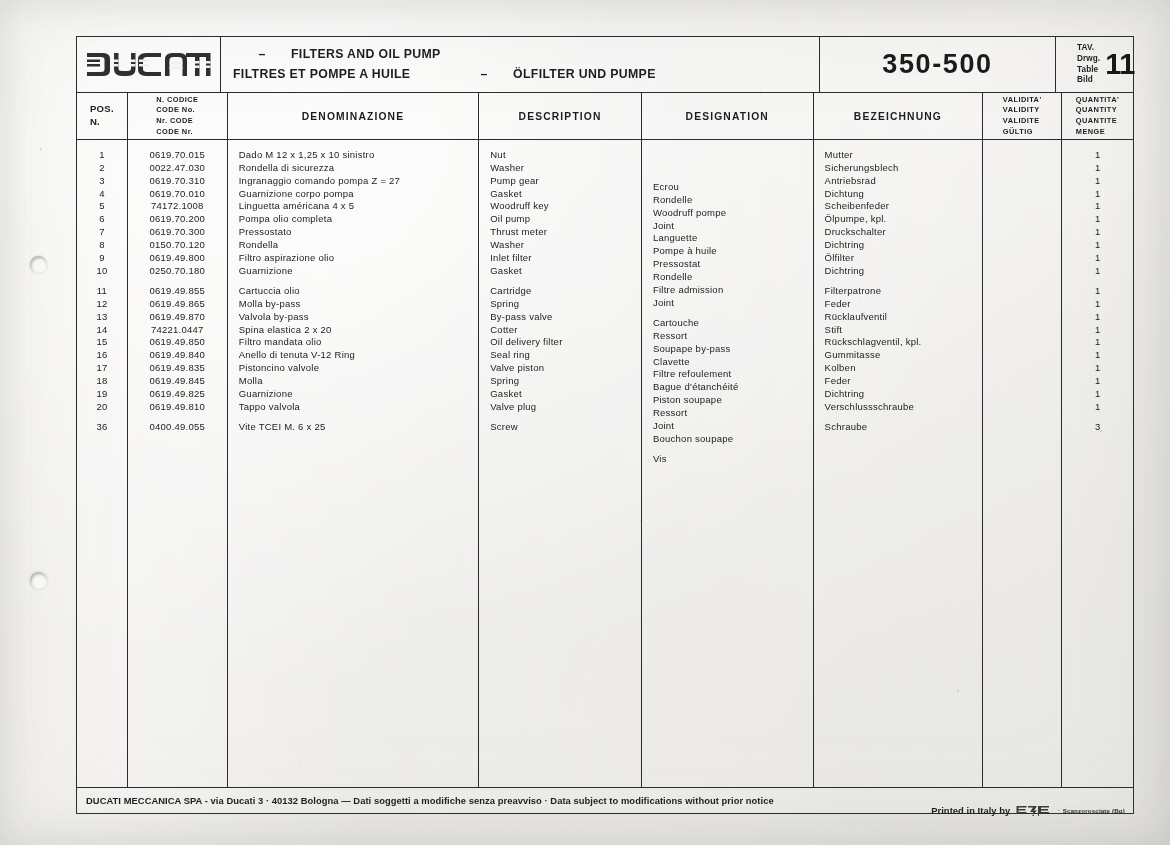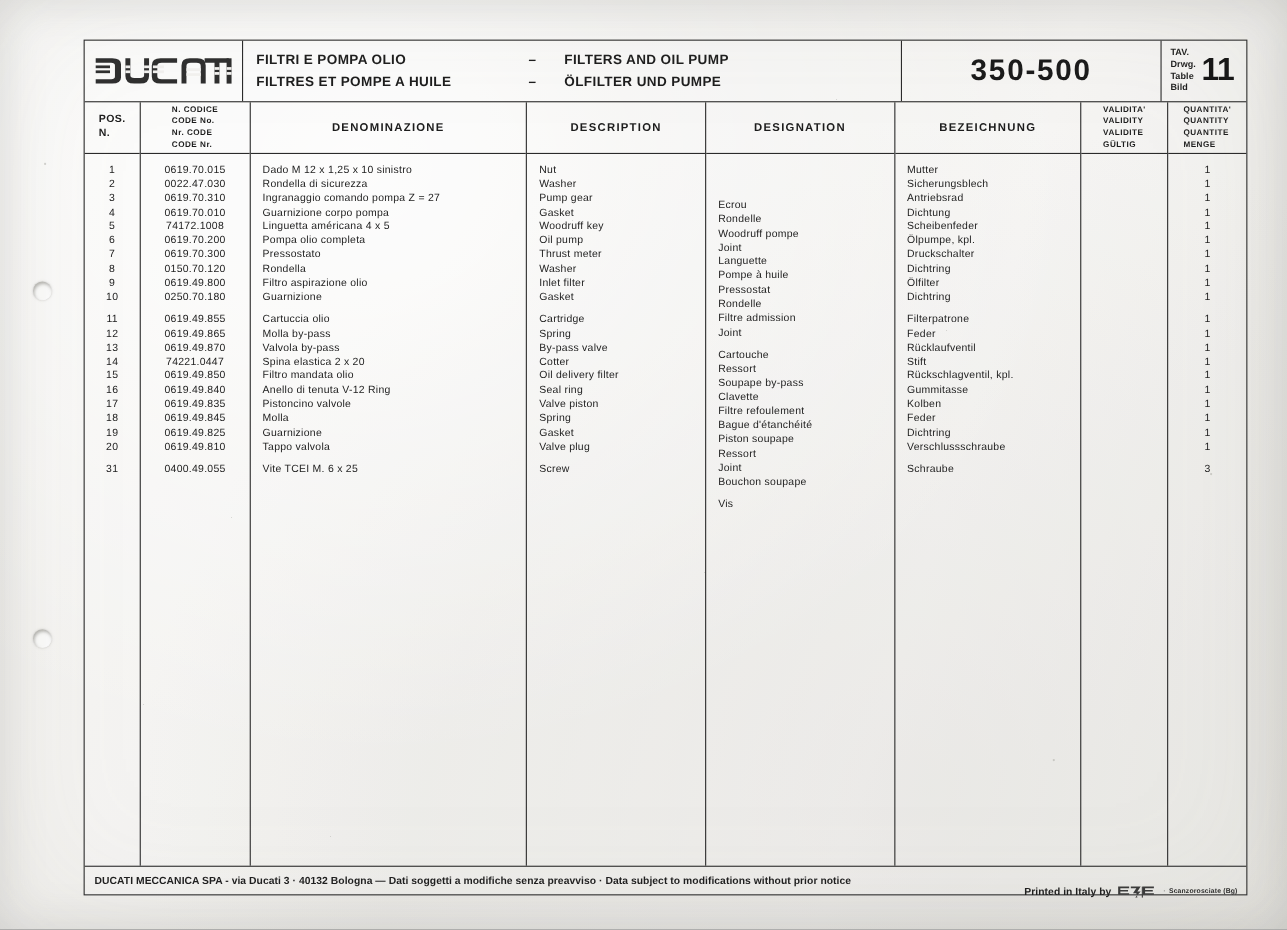--- a/index.html
+++ b/index.html
@@ -111,21 +111,21 @@
     font-weight: bold;
     letter-spacing: 1.6px;
     color: #1a1a1a;
   }
   #tav-cell {
     width: 78px;
     display: flex;
     align-items: center;
     border-left: 1.6px solid #2b2b2b;
     box-sizing: border-box;
-    padding-left: 8px;
+    padding-left: 21px;
   }
   #tav-words {
     font-size: 8.2px;
     font-weight: bold;
     line-height: 1.30;
     color: #1d1d1d;
     letter-spacing: 0.1px;
   }
   #tav-number {
     font-size: 29px;
@@ -306,21 +306,20 @@
 
             <rect x="240" y="4" width="9" height="46"></rect>
             <rect x="240" y="20" width="9" height="5" fill="#f2f1ef"></rect>
             <rect x="240" y="29" width="9" height="5" fill="#f2f1ef"></rect>
           </g>
         </svg>
       </div>
 
       <div id="title-text-cell">
         <div class="title-line">
-          <span class="title-it">FILTRI E POMPA OLIO</span>
           <span class="title-dash">–</span>
           <span class="title-other">FILTERS AND OIL PUMP</span>
         </div>
         <div class="title-line">
           <span class="title-it">FILTRES ET POMPE A HUILE</span>
           <span class="title-dash">–</span>
           <span class="title-other">ÖLFILTER UND PUMPE</span>
         </div>
       </div>
 
@@ -362,21 +361,21 @@
             <div class="cell cell-pos gap">11</div>
             <div class="cell cell-pos">12</div>
             <div class="cell cell-pos">13</div>
             <div class="cell cell-pos">14</div>
             <div class="cell cell-pos">15</div>
             <div class="cell cell-pos">16</div>
             <div class="cell cell-pos">17</div>
             <div class="cell cell-pos">18</div>
             <div class="cell cell-pos">19</div>
             <div class="cell cell-pos">20</div>
-            <div class="cell cell-pos gap">31</div>
+            <div class="cell cell-pos gap">36</div>
           </div>
       </div>
 
       <div class="col col-code">
         <div class="col-head">
           <div class="head-stack">
             <div>N. CODICE</div>
             <div>CODE No.</div>
             <div>Nr. CODE</div>
             <div>CODE Nr.</div>

